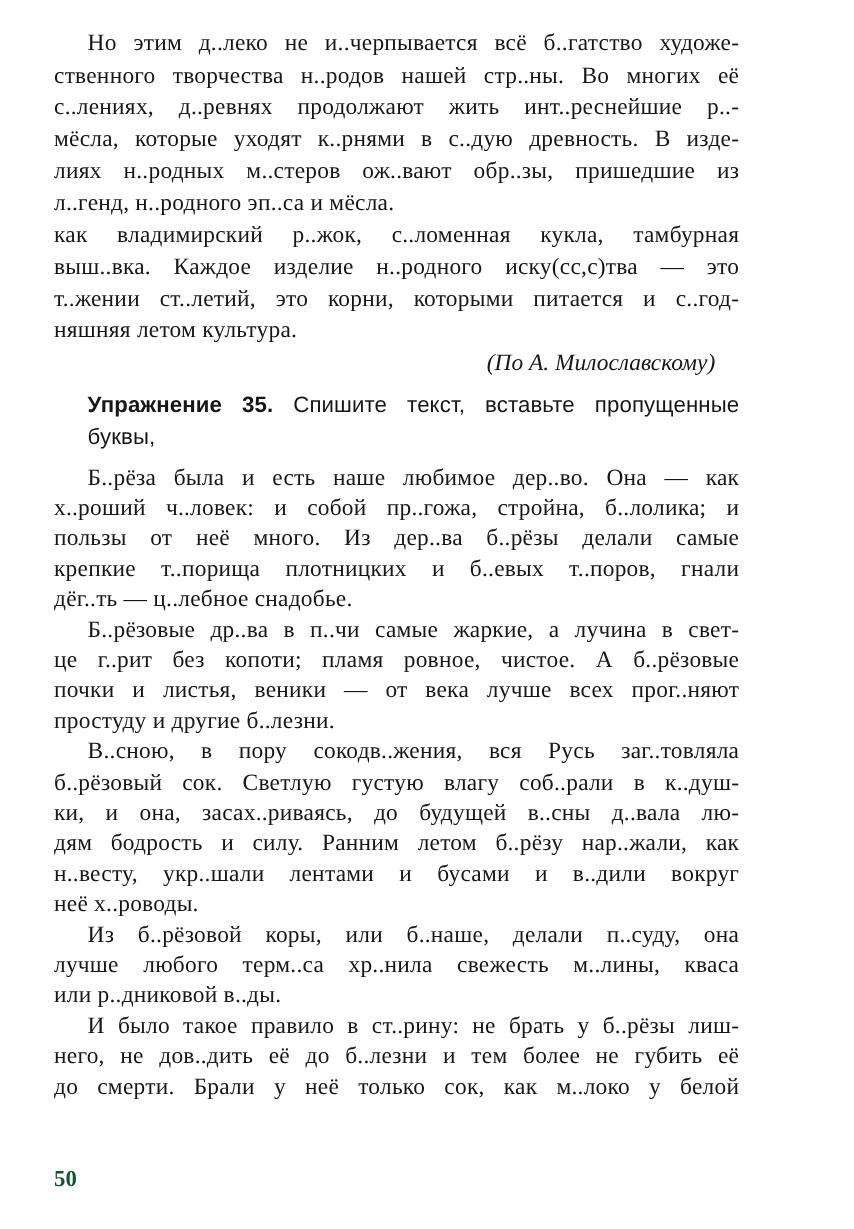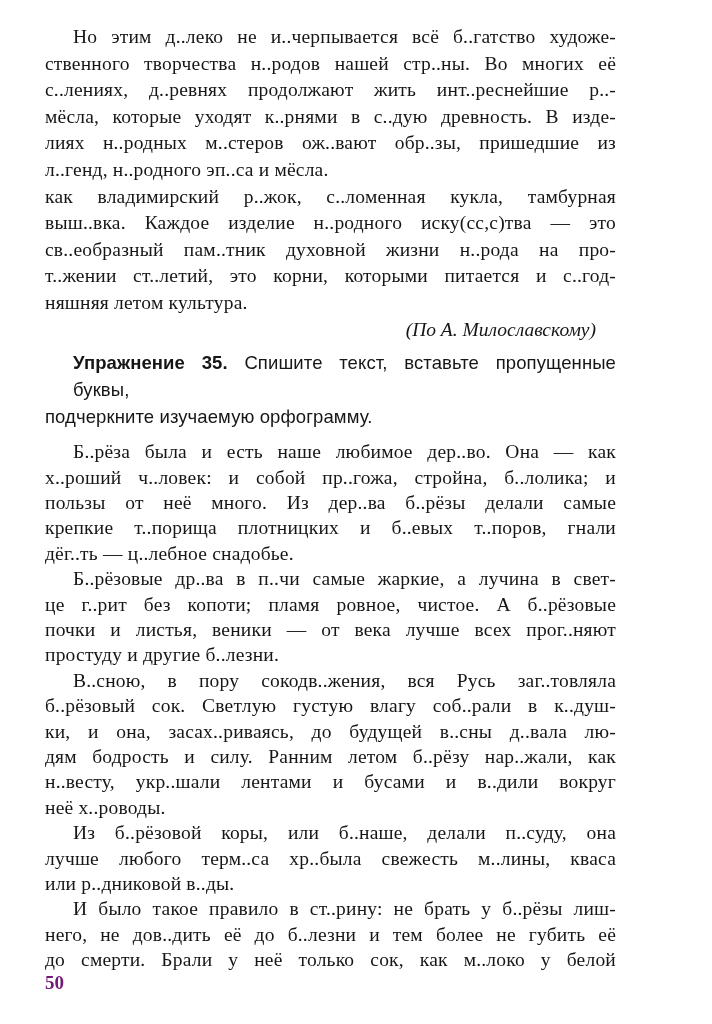--- a/index.html
+++ b/index.html
@@ -53,51 +53,49 @@
     letter-spacing: 0.1px;
   }
   .exercise-header .bold { font-weight: bold; }
   .page-number {
     position: absolute;
     left: 45px;
     top: 972px;
     font-family: "Liberation Serif", serif;
     font-weight: bold;
     font-size: 19px;
-    color: #701a75;
+    color: #14532d;
   }
 </style>
 </head>
 <body>
 
 <div class="page">
 
   <div class="serif-block">
       <div class="para">
         <div class="line first">Но этим д..леко не и..черпывается всё б..гатство художе-</div>
         <div class="line">ственного творчества н..родов нашей стр..ны. Во многих её</div>
         <div class="line">с..лениях, д..ревнях продолжают жить инт..реснейшие р..-</div>
         <div class="line">мёсла, которые уходят к..рнями в с..дую древность. В изде-</div>
         <div class="line">лиях н..родных м..стеров ож..вают обр..зы, пришедшие из</div>
         <div class="line last">л..генд, н..родного эп..са и мёсла.</div>
       </div>
       <div class="para">
         <div class="line">как владимирский р..жок, с..ломенная кукла, тамбурная</div>
         <div class="line">выш..вка. Каждое изделие н..родного иску(сс,с)тва — это</div>
-        <div class="line">св..еобразный пам..тник духовной жизни н..рода на про-</div>
         <div class="line">т..жении ст..летий, это корни, которыми питается и с..год-</div>
         <div class="line last">няшняя летом культура.</div>
       </div>
     </div>
 
   <div class="attribution">(По А. Милославскому)</div>
 
   <div class="exercise-header">
     <div class="line first"><span class="bold">Упражнение 35.</span> <span>Спишите текст, вставьте пропущенные буквы,</span></div>
-    <div class="line last">подчеркните изучаемую орфограмму.</div>
   </div>
 
   <div class="exercise-body">
       <div class="para">
         <div class="line first">Б..рёза была и есть наше любимое дер..во. Она — как</div>
         <div class="line">х..роший ч..ловек: и собой пр..гожа, стройна, б..лолика; и</div>
         <div class="line">пользы от неё много. Из дер..ва б..рёзы делали самые</div>
         <div class="line">крепкие т..порища плотницких и б..евых т..поров, гнали</div>
         <div class="line last">дёг..ть — ц..лебное снадобье.</div>
       </div>
@@ -110,21 +108,21 @@
       <div class="para">
         <div class="line first">В..сною, в пору сокодв..жения, вся Русь заг..товляла</div>
         <div class="line">б..рёзовый сок. Светлую густую влагу соб..рали в к..душ-</div>
         <div class="line">ки, и она, засах..риваясь, до будущей в..сны д..вала лю-</div>
         <div class="line">дям бодрость и силу. Ранним летом б..рёзу нар..жали, как</div>
         <div class="line">н..весту, укр..шали лентами и бусами и в..дили вокруг</div>
         <div class="line last">неё х..роводы.</div>
       </div>
       <div class="para">
         <div class="line first">Из б..рёзовой коры, или б..наше, делали п..суду, она</div>
-        <div class="line">лучше любого терм..са хр..была свежесть м..лины, кваса</div>
+        <div class="line">лучше любого терм..са хр..нила свежесть м..лины, кваса</div>
         <div class="line last">или р..дниковой в..ды.</div>
       </div>
       <div class="para">
         <div class="line first">И было такое правило в ст..рину: не брать у б..рёзы лиш-</div>
         <div class="line">него, не дов..дить её до б..лезни и тем более не губить её</div>
         <div class="line">до смерти. Брали у неё только сок, как м..локо у белой</div>
       </div>
     </div>
 
   <div class="page-number">50</div>

